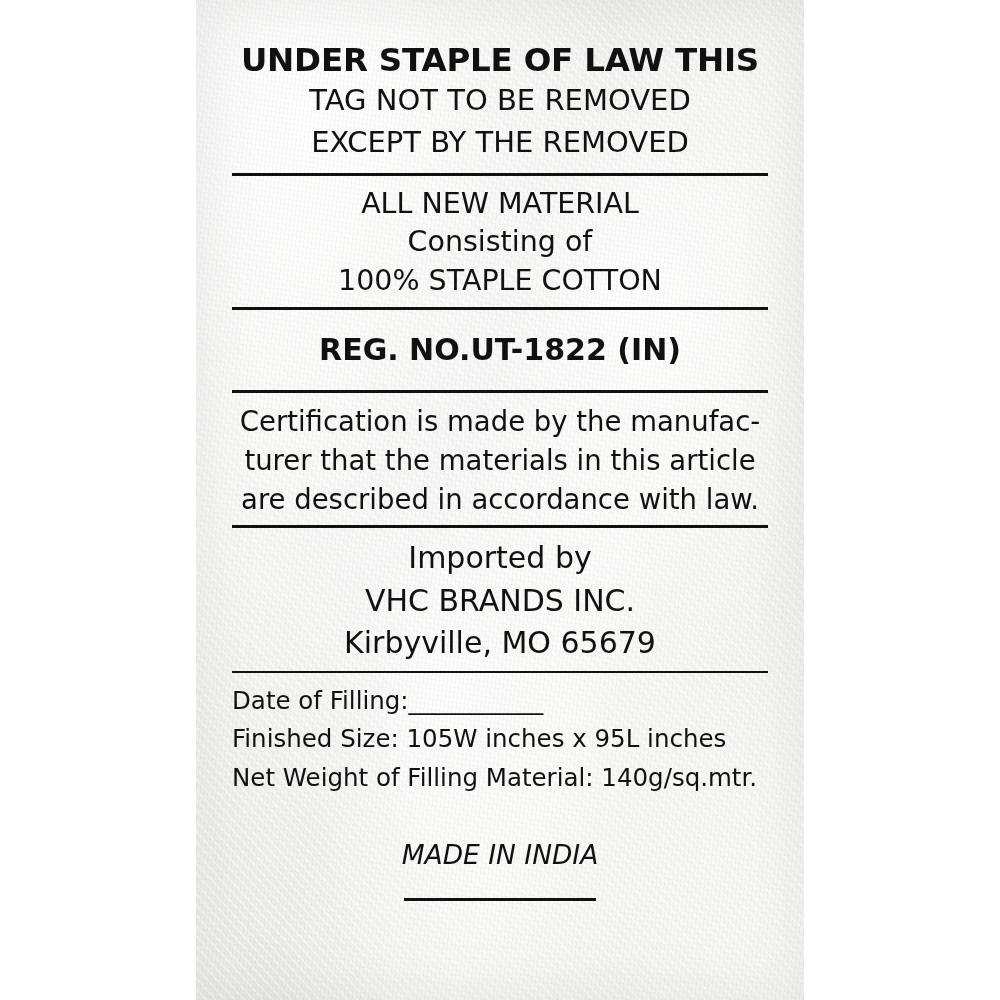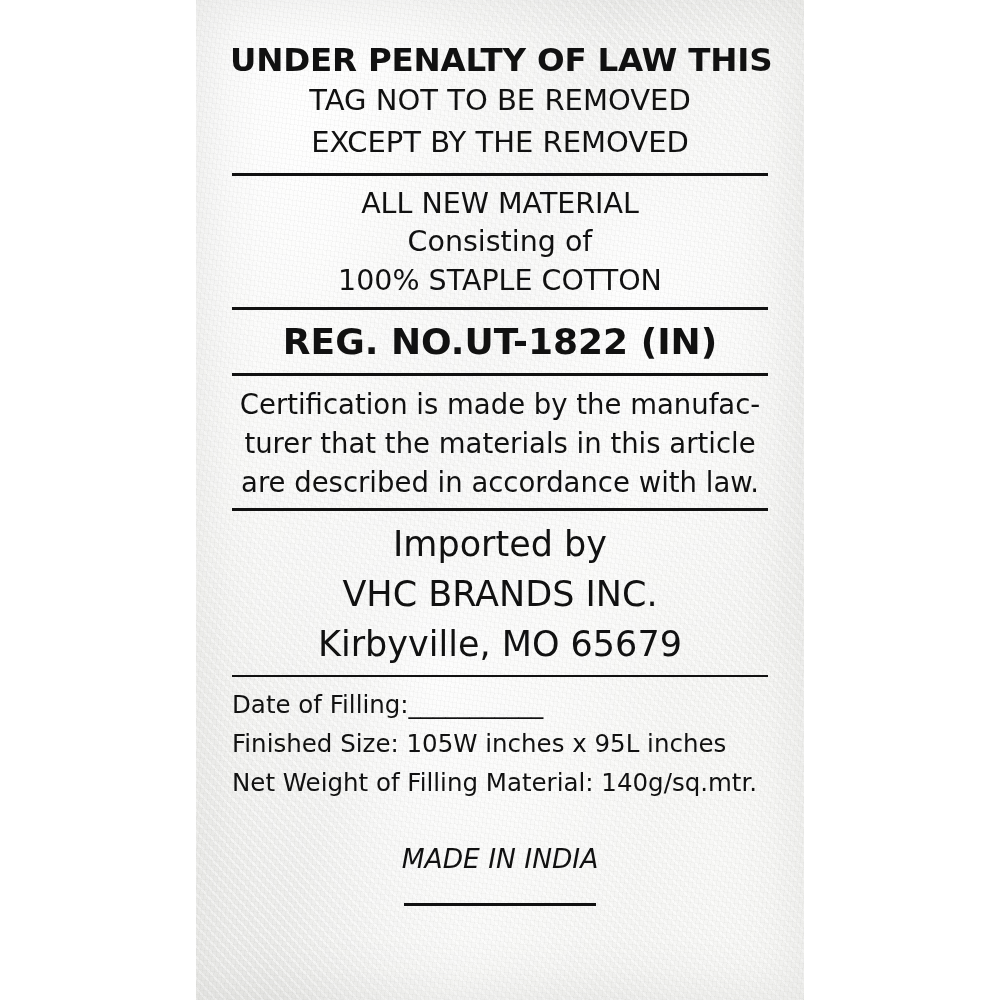--- a/index.html
+++ b/index.html
@@ -86,36 +86,36 @@
 
   .t-28 {
     font-size: 28.5px;
     line-height: 1.36;
     margin: 0;
     white-space: nowrap;
   }
 
   .t-reg {
     font-weight: bold;
-    font-size: 36px;
+    font-size: 30px;
     line-height: 1.2;
-    margin: 0;
+    margin: 12px;
     padding: 10px 0 10px 0;
     white-space: nowrap;
   }
 
   .t-cert {
     font-size: 27.5px;
     line-height: 1.42;
     margin: 0;
     white-space: nowrap;
   }
 
   .t-imp {
-    font-size: 35px;
+    font-size: 30px;
     line-height: 1.42;
     margin: 0;
     white-space: nowrap;
   }
 
   .left {
     text-align: left;
     padding-left: 2px;
   }
   .t-small {
@@ -152,21 +152,21 @@
 
   .gap-a { height: 12px; }
 </style>
 </head>
 <body>
 
 <div id="tag">
   <div class="content">
 
     <div>
-      <p class="t-title">UNDER PENALTY OF LAW THIS</p>
+      <p class="t-title">UNDER STAPLE OF LAW THIS</p>
       <p class="t-sub">TAG NOT TO BE REMOVED</p>
       <p class="t-sub">EXCEPT BY THE REMOVED</p>
     </div>
 
     <div class="gap-a"></div>
     <hr class="rule">
 
     <div class="blk">
       <p class="t-28">ALL NEW MATERIAL</p>
       <p class="t-28">Consisting of</p>

